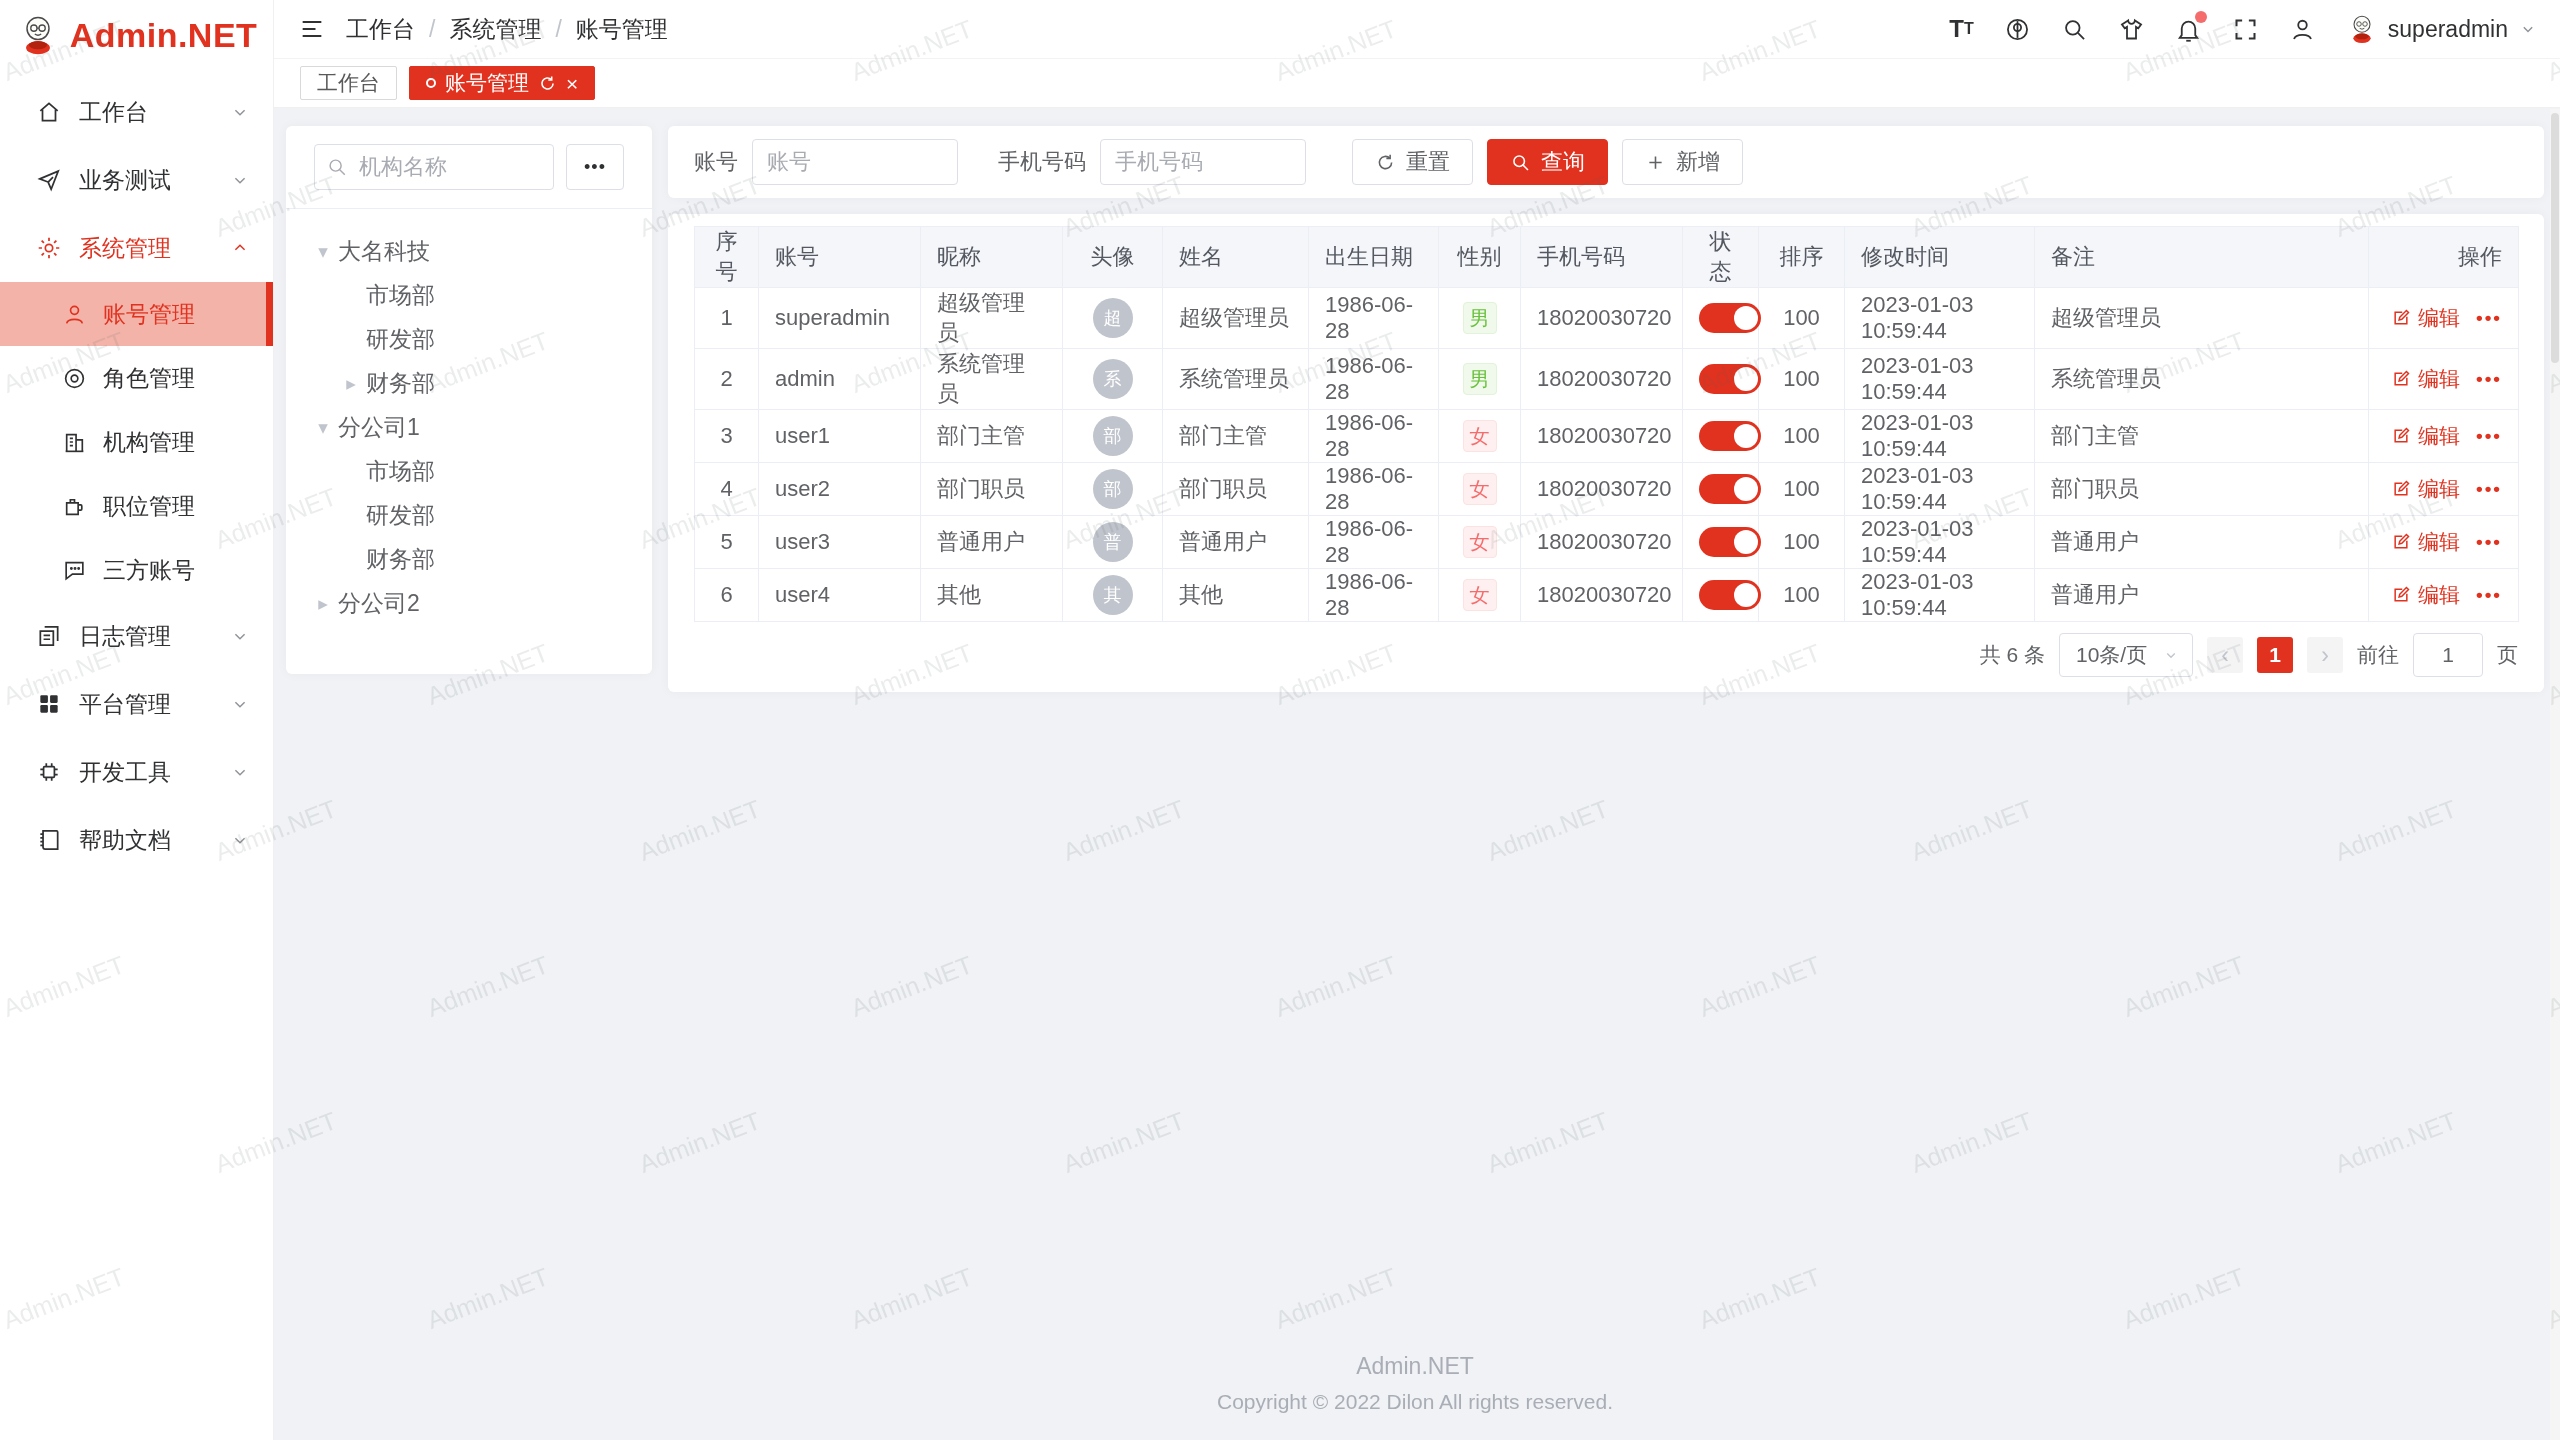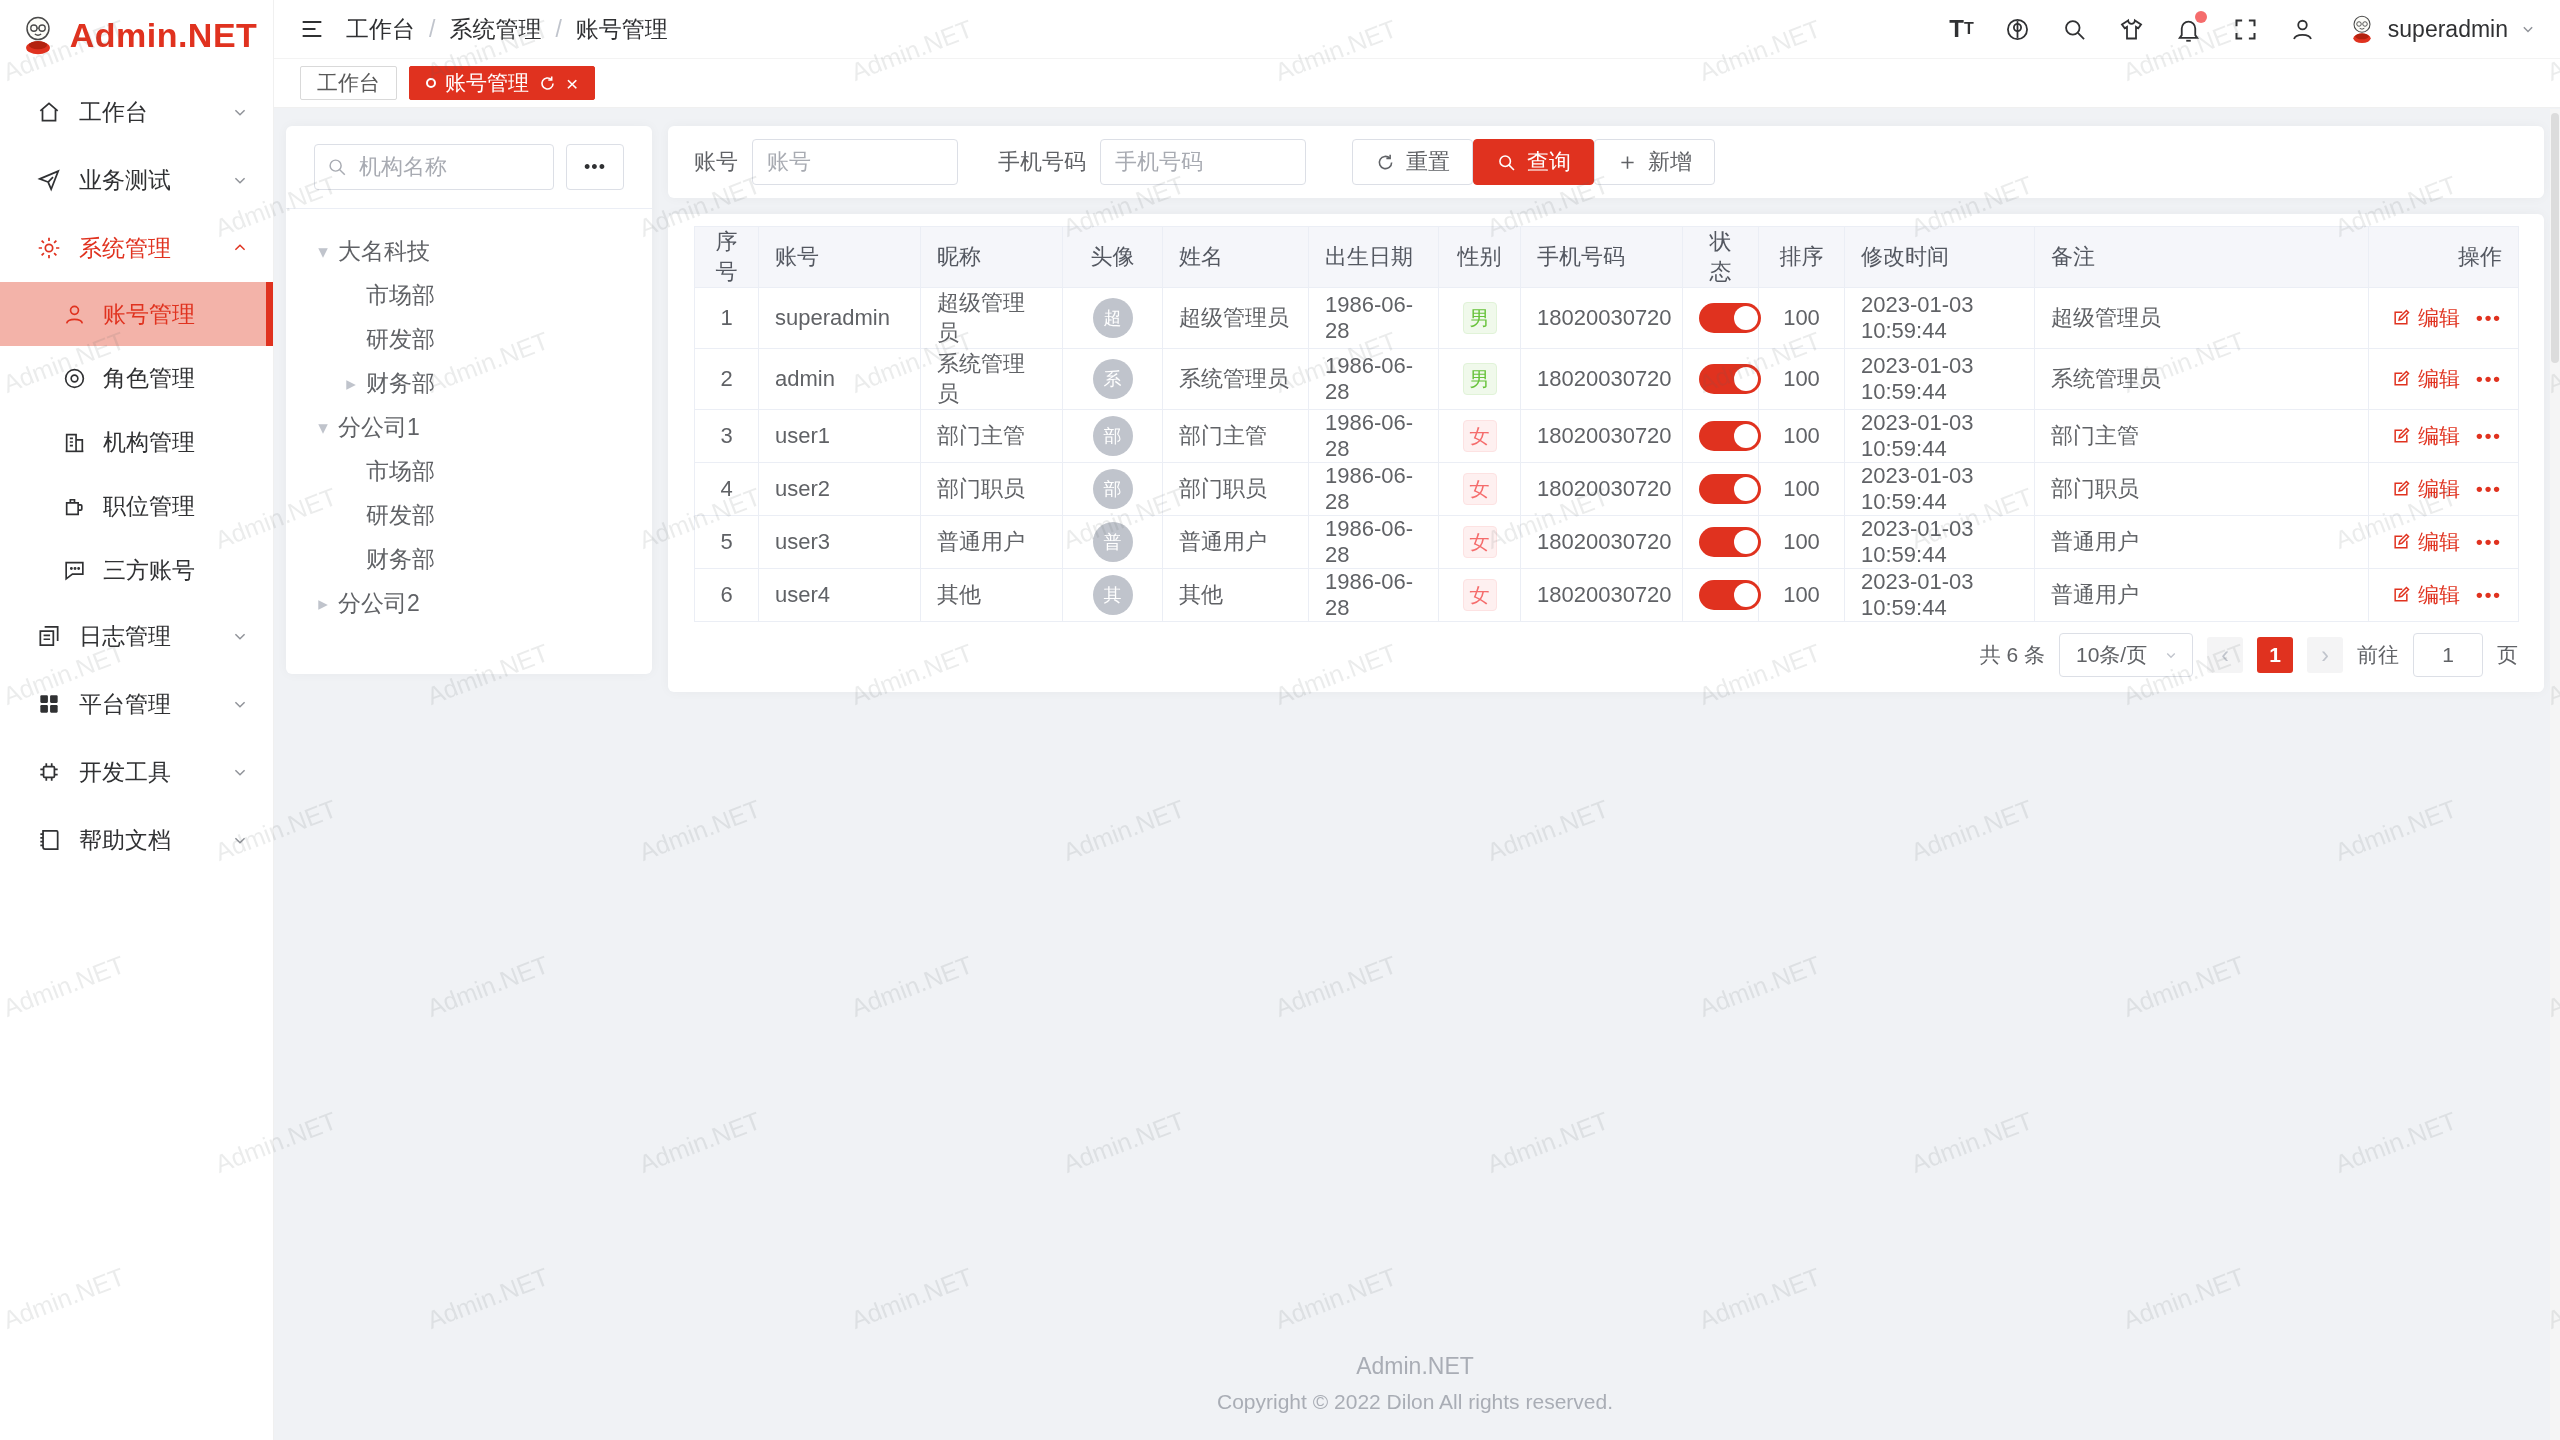--- a/index.html
+++ b/index.html
@@ -73,21 +73,21 @@
   .filter-card { height:72px; display:flex; align-items:center; padding:0 26px; gap:14px; }
   .f-label { font-size:22px; color:#606266; }
   .f-label.ml { margin-left:26px; }
   input.f-in { width:206px; height:46px; border:1px solid #dcdfe6; border-radius:4px;
     font-size:22px; padding:0 14px; color:#606266; outline:none; font-family:inherit; }
   input.f-in::placeholder { color:#a8abb2; }
   .btn { height:46px; padding:0 22px; border:1px solid #dcdfe6; border-radius:4px; background:#fff;
     font-size:22px; color:#606266; display:inline-flex; align-items:center; gap:10px; cursor:pointer;
     font-family:inherit; }
   .btn.primary { background:var(--primary); border-color:var(--primary); color:#fff; }
-  .btn-group { margin-left:32px; display:flex; }
+  .btn-group { margin-left:32px; display:flex; gap:14px; }
 
   .table-card { padding:12px 26px 4px; }
   table.grid { border-collapse:collapse; table-layout:fixed; width:1824px; font-size:22px; }
   .grid th, .grid td { border:1px solid var(--table-border); }
   .grid th { height:48px; background:var(--table-header-bg); color:#545861; font-weight:500;
     padding:0 16px; }
   .grid td { height:53px; color:#606266; padding:0 16px; background:#fff; }
   .al-left { text-align:left; } .al-center { text-align:center; } .al-right { text-align:right; }
   .avatar { width:40px; height:40px; border-radius:50%; background:#c0c4cc; color:#fff;
     font-size:18px; display:inline-flex; align-items:center; justify-content:center; }

